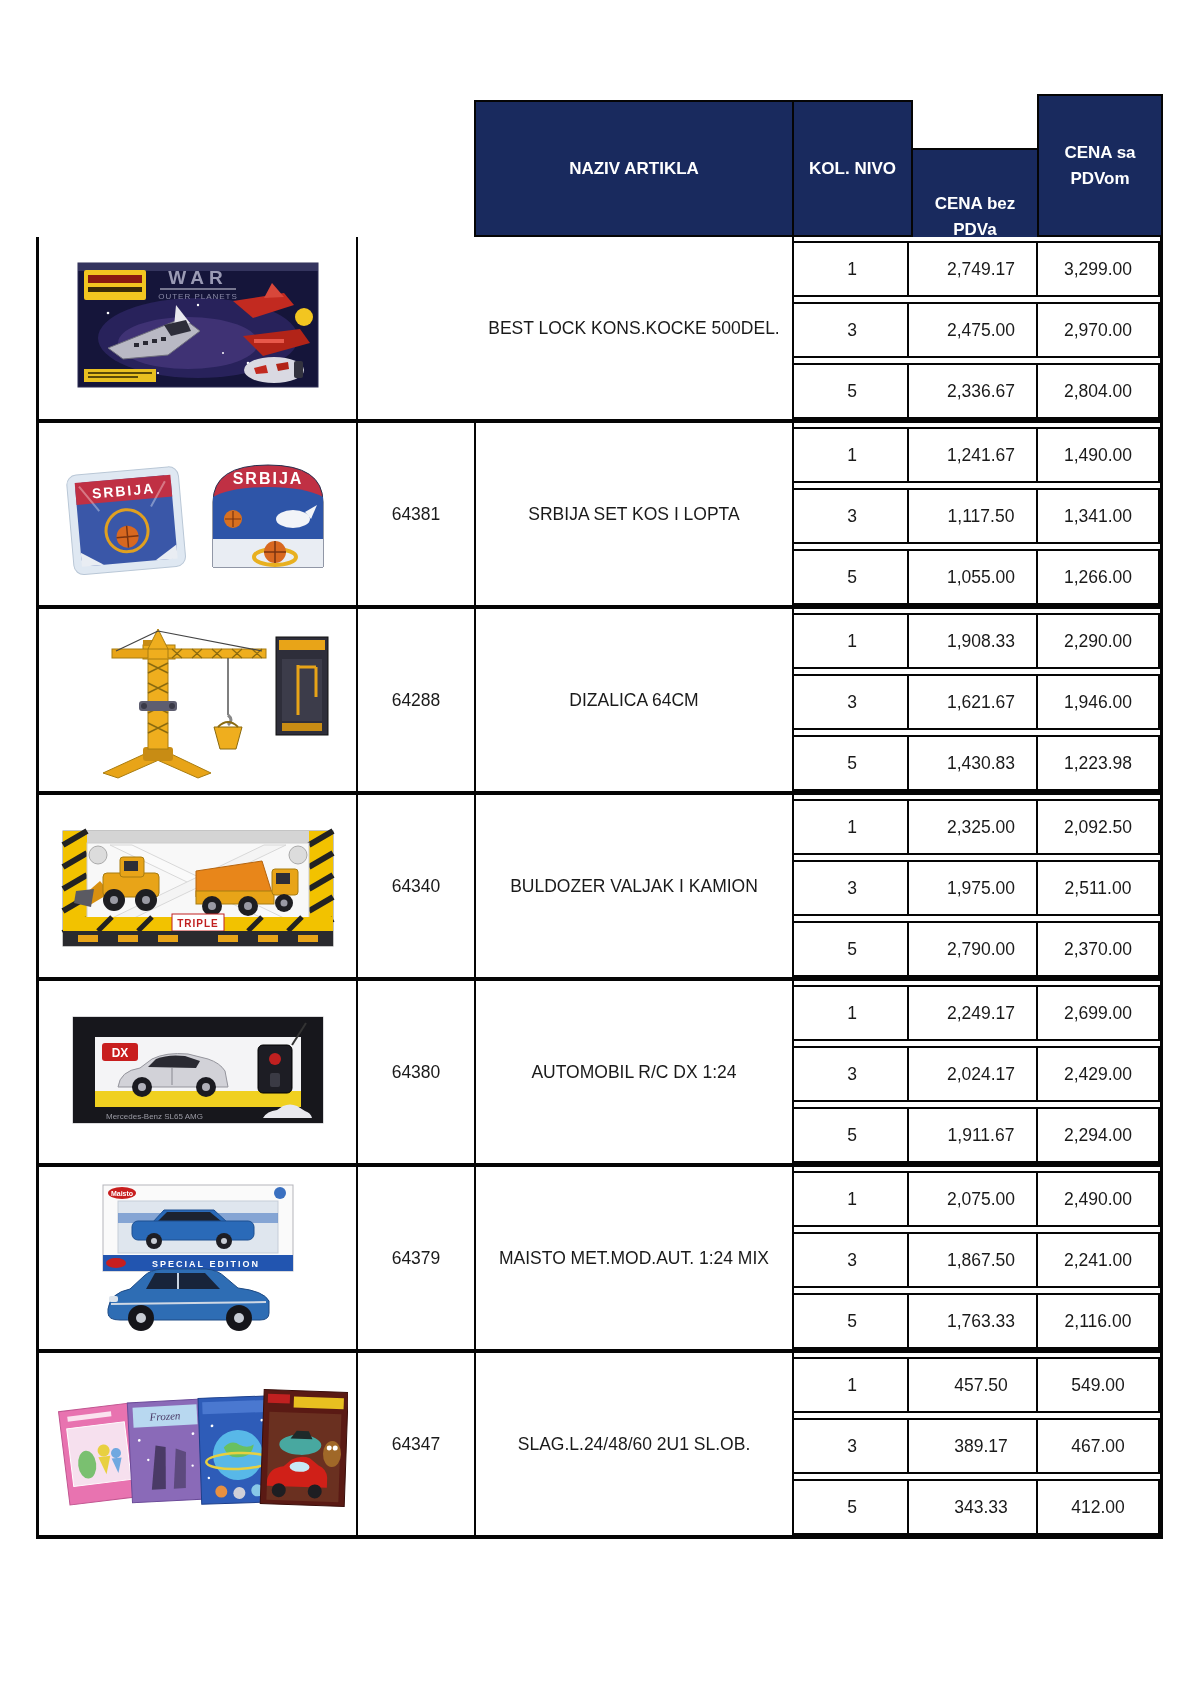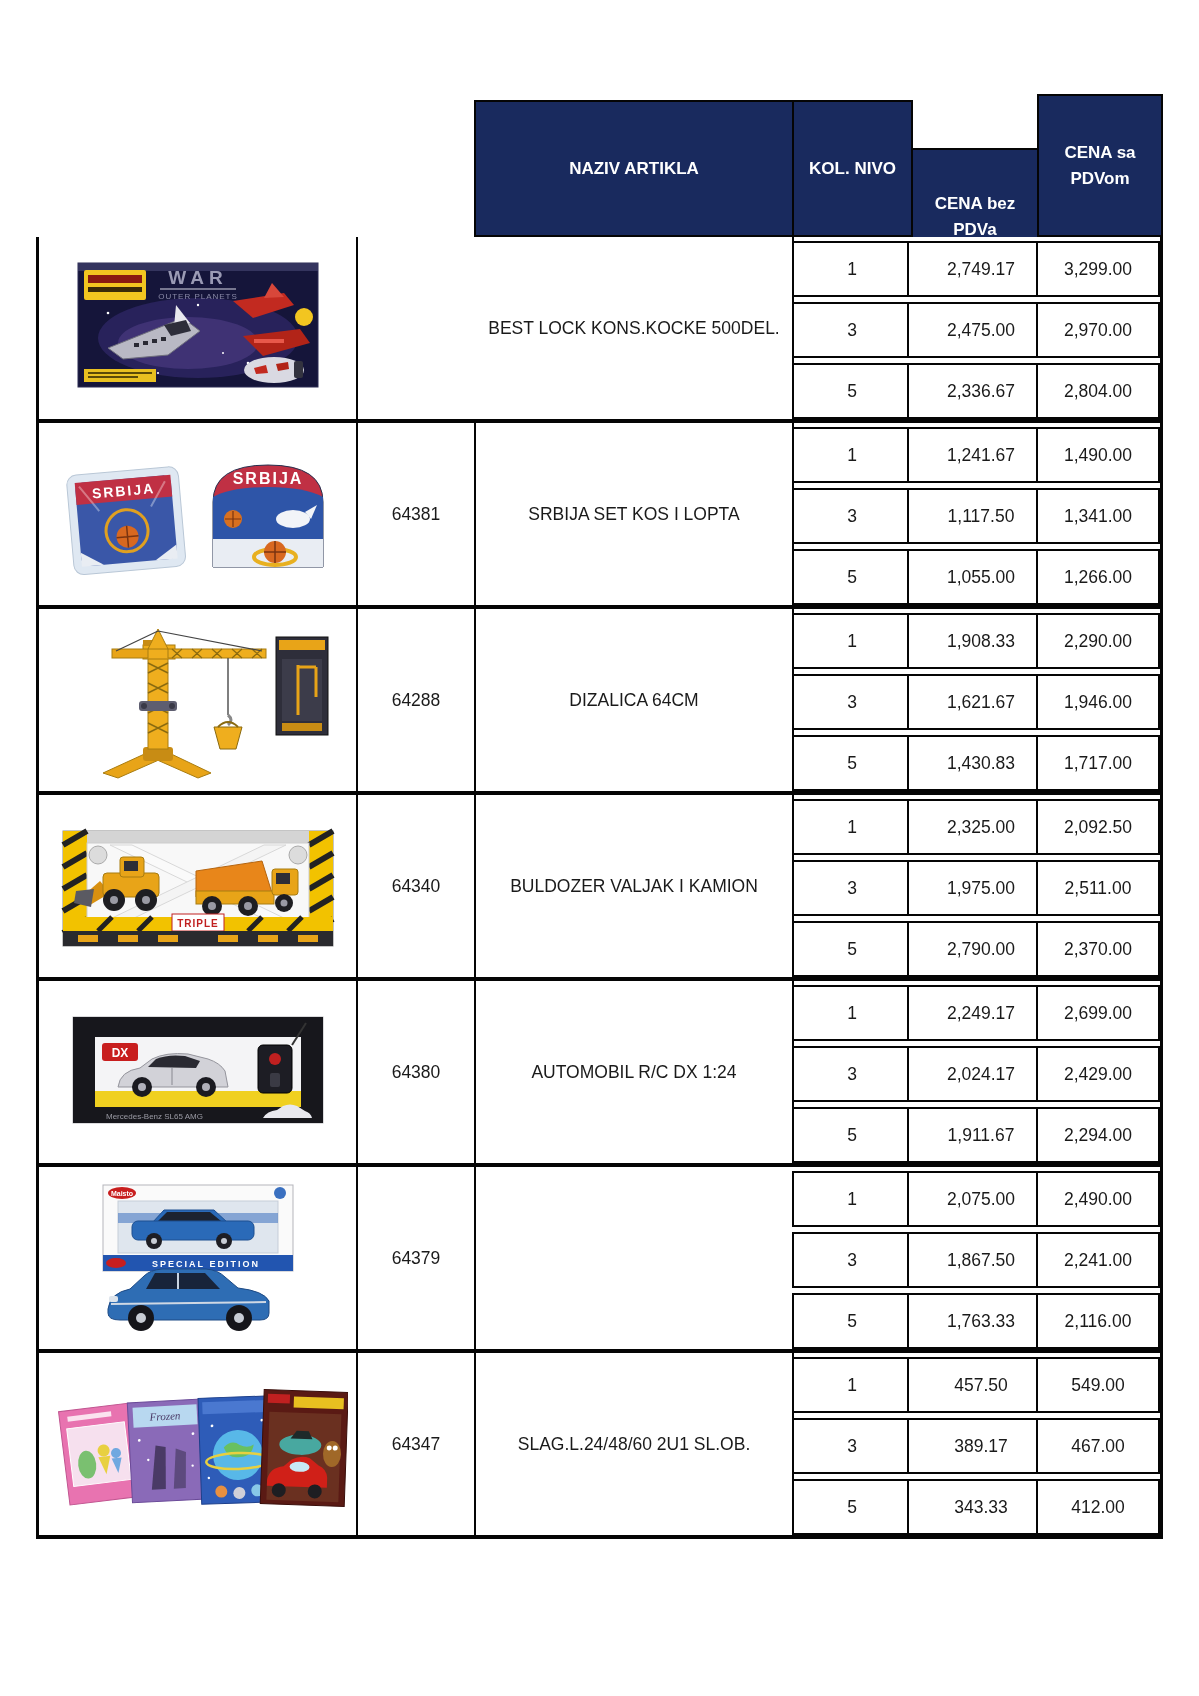--- a/index.html
+++ b/index.html
@@ -202,21 +202,21 @@
           <span>DIZALICA 64CM</span>
         </div>
         <div class="pbox kol r0">1</div>
         <div class="pbox pc1 r0">1,908.33</div>
         <div class="pbox pc2 r0">2,290.00</div>
         <div class="pbox kol r1">3</div>
         <div class="pbox pc1 r1">1,621.67</div>
         <div class="pbox pc2 r1">1,946.00</div>
         <div class="pbox kol r2">5</div>
         <div class="pbox pc1 r2">1,430.83</div>
-        <div class="pbox pc2 r2">1,717.00</div>
+        <div class="pbox pc2 r2">1,223.98</div>
       </div>
       <div class="group">
         <div class="cell cimg">
           <svg width="300" height="170" viewBox="0 0 300 170">
  <rect x="15" y="30" width="270" height="115" fill="#ececec" stroke="#8a8a8a"></rect>
  <rect x="15" y="30" width="270" height="12" fill="#d4d4d4"></rect>
  <g>
   <rect x="15" y="30" width="24" height="115" fill="#f2c200"></rect>
   <path d="M15,44 l24,-14 M15,66 l24,-14 M15,88 l24,-14 M15,110 l24,-14 M15,132 l24,-14" stroke="#222" stroke-width="6"></path>
   <rect x="261" y="30" width="24" height="115" fill="#f2c200"></rect>
@@ -349,20 +349,23 @@
  <rect x="61" y="123" width="9" height="6" rx="2" fill="#dde4ec"></rect>
  <circle cx="93" cy="145" r="13" fill="#15151a"></circle>
             <circle cx="93" cy="145" r="5" fill="#c8ccd4"></circle>
  <circle cx="191" cy="145" r="13" fill="#15151a"></circle>
             <circle cx="191" cy="145" r="5" fill="#c8ccd4"></circle>
 </svg>
         </div>
         <div class="cell ccode">
           <span>64379</span>
         </div>
+        <div class="cell cname">
+          <span>MAISTO MET.MOD.AUT. 1:24 MIX</span>
+        </div>
         <div class="pbox kol r0">1</div>
         <div class="pbox pc1 r0">2,075.00</div>
         <div class="pbox pc2 r0">2,490.00</div>
         <div class="pbox kol r1">3</div>
         <div class="pbox pc1 r1">1,867.50</div>
         <div class="pbox pc2 r1">2,241.00</div>
         <div class="pbox kol r2">5</div>
         <div class="pbox pc1 r2">1,763.33</div>
         <div class="pbox pc2 r2">2,116.00</div>
       </div>

